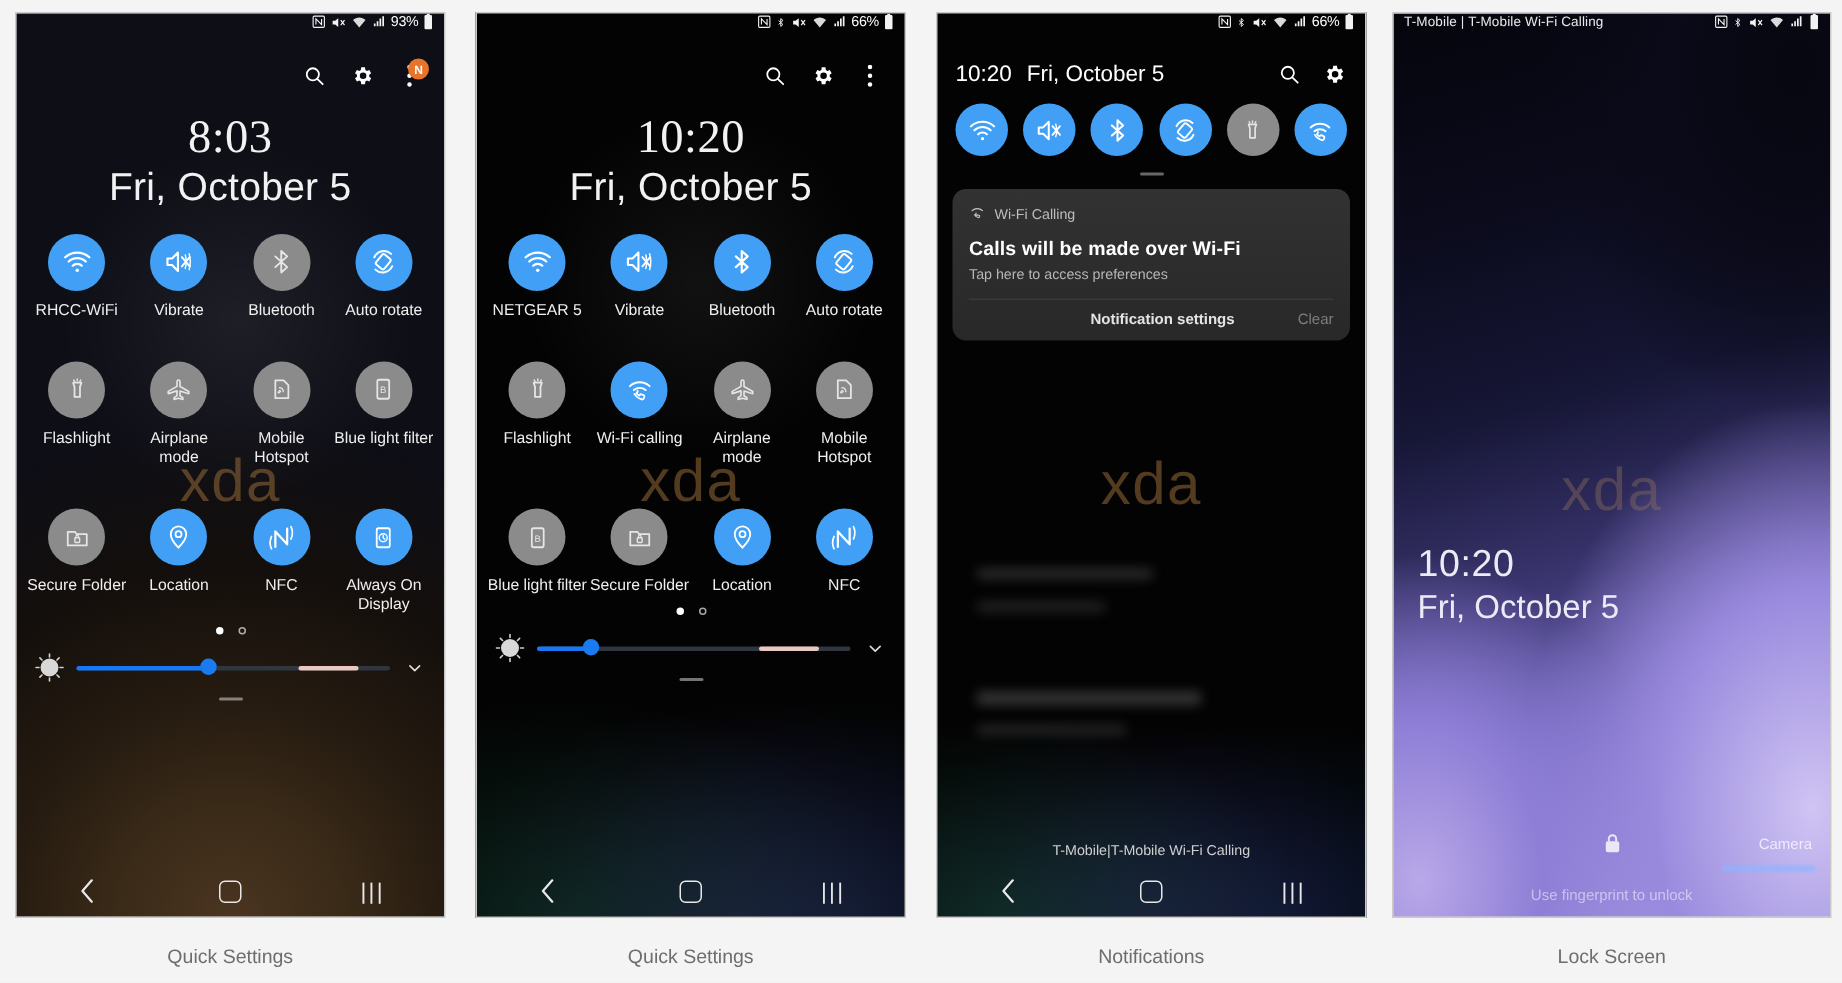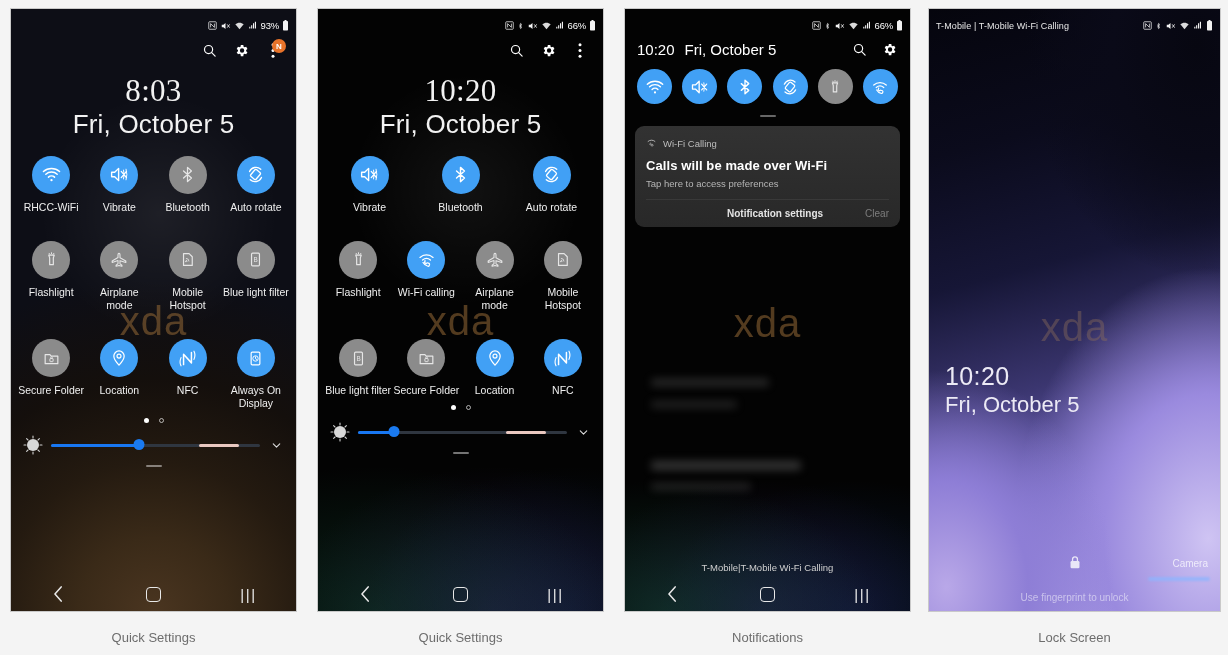--- a/index.html
+++ b/index.html
@@ -46,21 +46,21 @@
   .bg-lock {
     background:
       radial-gradient(ellipse 95% 62% at 92% 6%, #070711 0%, #0a0a18 30%, rgba(10,10,24,0) 62%),
       radial-gradient(ellipse 80% 50% at 6% 96%, #b9a8e8 0%, #8e7ed6 35%, rgba(140,124,214,0) 72%),
       radial-gradient(ellipse 90% 60% at 96% 88%, #cfc4f3 0%, #9a8ade 40%, rgba(154,138,222,0) 75%),
       linear-gradient(165deg, #05050d 0%, #0b0b1c 22%, #161636 42%, #3b3670 60%, #6e63b8 76%, #9d8fdd 88%, #b9acea 100%);
   }
 
   
   .statusbar {
-    position:relative; height:22px; display:flex; align-items:flex-end;
+    position:relative; height:22px; display:flex; align-items:flex-start;
     padding:0 7px; font-size:9.5px; color:#ffffff; gap:4px;
   }
   .sb-left { flex:1; font-size:9px; color:#e8e8e8; white-space:nowrap; letter-spacing:.1px; }
   .sb-right { display:flex; align-items:center; gap:3px; }
   .sb-icn { display:inline-flex; align-items:center; opacity:.95; }
   .sb-batt { font-size:9.5px; letter-spacing:-.2px; }
 
   
   .qs-head { display:flex; justify-content:flex-end; align-items:center; gap:14px; padding:6px 14px 0 14px; height:32px; }
   .hdr-icon { width:18px; height:18px; display:flex; align-items:center; justify-content:center; color:#fff; cursor:pointer; }
@@ -485,20 +485,31 @@
           <div class="clock-date">Fri, October 5</div>
         </div>
 
         <div class="xda qs">xda</div>
 
         <div class="tiles">
           <div class="tile-row">
             <div class="tile">
               <span class="tile-ico on">
                 <svg width="21" height="21" viewBox="0 0 24 24">
+                    <path d="M12 18.5l.01 0" stroke="#fff" stroke-width="2.6" stroke-linecap="round"></path>
+                    <path d="M8.5 15a5 5 0 017 0" fill="none" stroke="#fff" stroke-width="1.7" stroke-linecap="round"></path>
+                    <path d="M5.5 11.8a9.4 9.4 0 0113 0" fill="none" stroke="#fff" stroke-width="1.7" stroke-linecap="round"></path>
+                    <path d="M2.8 8.6a13.6 13.6 0 0118.4 0" fill="none" stroke="#fff" stroke-width="1.7" stroke-linecap="round"></path>
+                  </svg>
+              </span>
+              <span class="tile-lbl">NETGEAR 5</span>
+            </div>
+            <div class="tile">
+              <span class="tile-ico on">
+                <svg width="21" height="21" viewBox="0 0 24 24">
                     <path d="M3 9.5v5h3.5L11 19V5L6.5 9.5H3z" fill="none" stroke="#fff" stroke-width="1.6" stroke-linejoin="round"></path>
                     <path d="M14 8.5l6 7M20 8.5l-6 7" stroke="#fff" stroke-width="1.5" stroke-linecap="round"></path>
                     <path d="M16.5 6.5q1.6 5.5 0 11" fill="none" stroke="#fff" stroke-width="1.1"></path>
                     <path d="M19.4 5.5q2 6.5 0 13" fill="none" stroke="#fff" stroke-width="1.1"></path>
                   </svg>
               </span>
               <span class="tile-lbl">Vibrate</span>
             </div>
             <div class="tile">
               <span class="tile-ico on">

